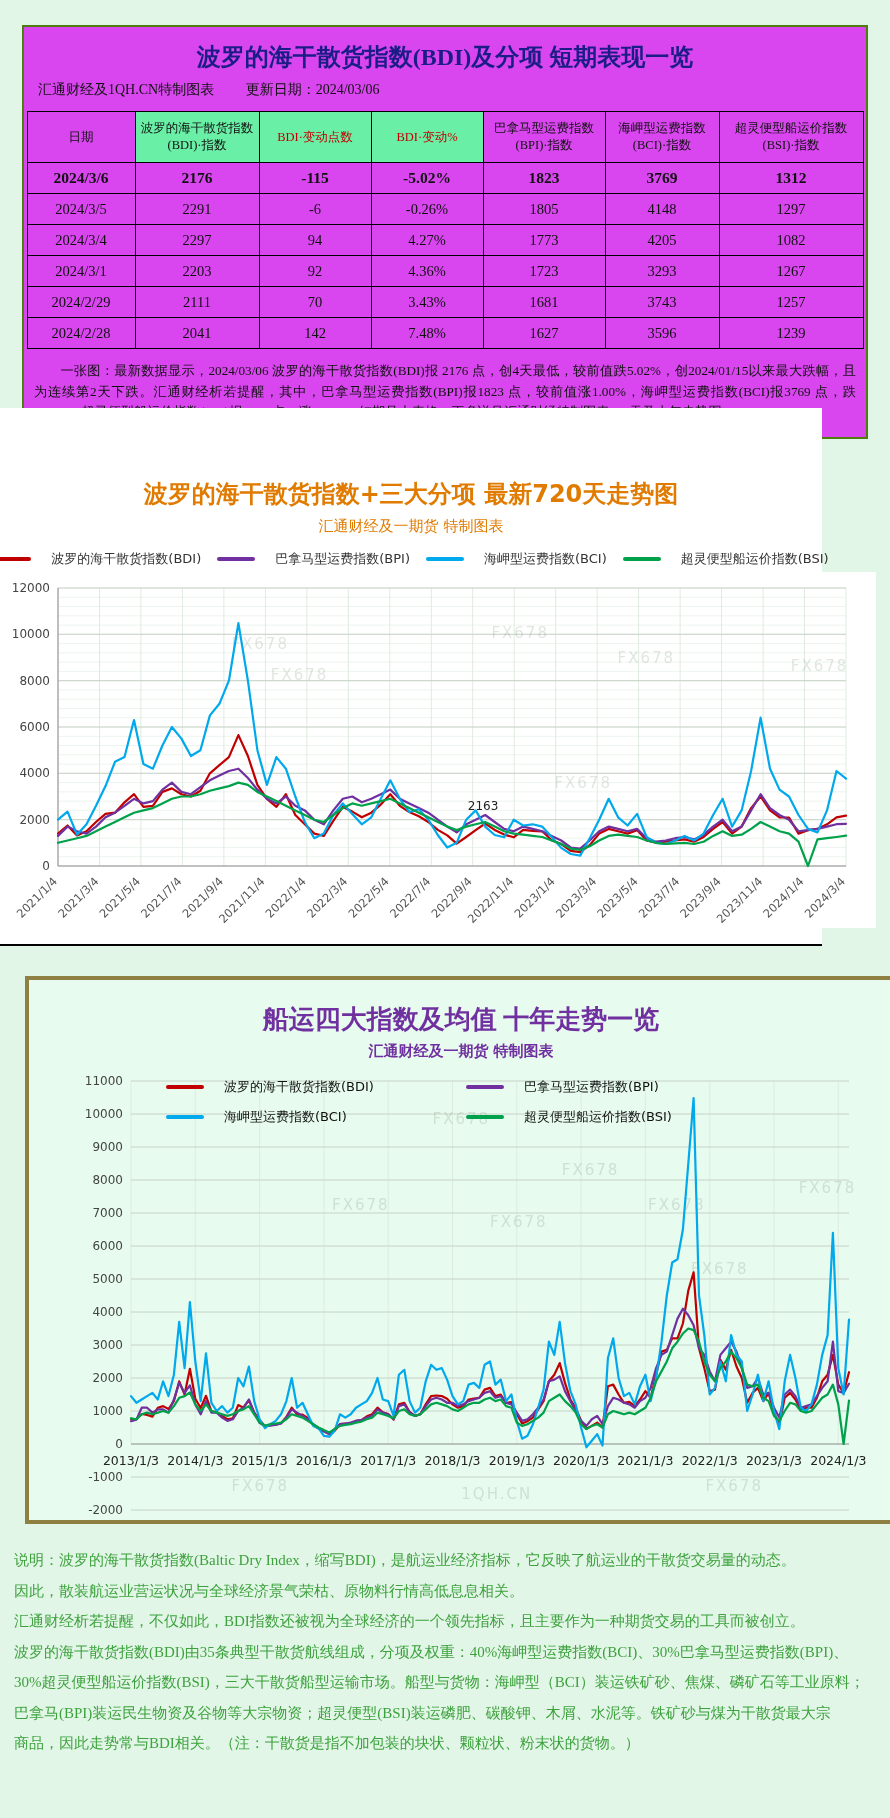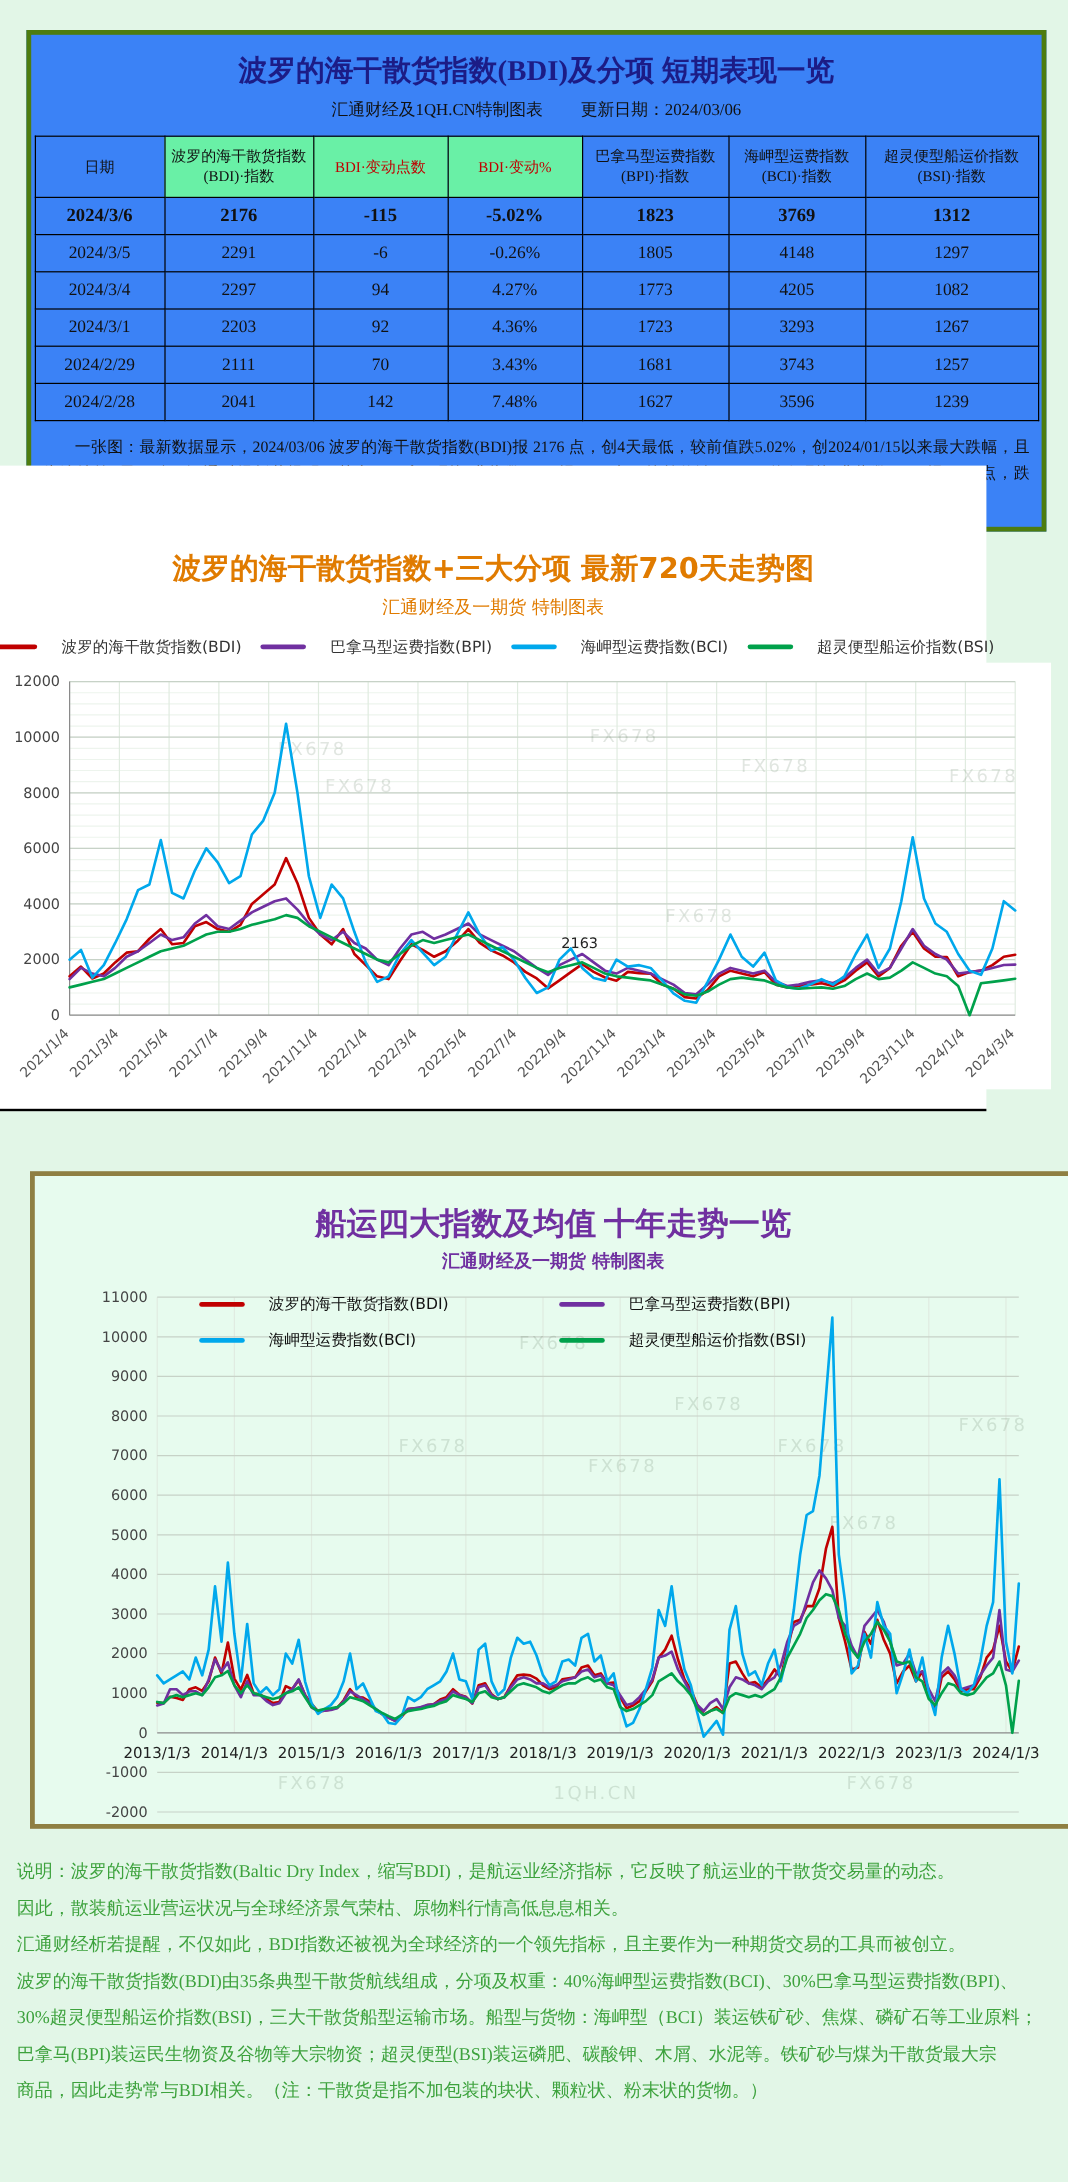--- a/index.html
+++ b/index.html
@@ -5,47 +5,47 @@
   html,body{margin:0;padding:0;}
   body{
     width:890px;height:1818px;position:relative;
     background:#e2f6e7;
     font-family:"DejaVu Sans","Liberation Sans",sans-serif;
     color:#111;
   }
   
   .table-block{
     position:absolute;top:25px;left:22px;width:842px;
-    background:#3b82f6;border:4px solid #4d7c0f;
+    background:#d946ef;border:2px solid #4d7c0f;
     font-family:"Liberation Serif","DejaVu Serif",serif;
   }
   .tb-title{
     margin-top:14px;text-align:center;font-size:24px;font-weight:bold;color:#1c1c86;
   }
-  .tb-subtitle{margin-top:8px;text-align:center;font-size:14px;color:#111;}
+  .tb-subtitle{margin-top:8px;text-align:left;font-size:14px;color:#111;}
   .tb-subtitle span{margin:0 14px;}
   table.idx{
     border-collapse:collapse;margin:12px auto 0 auto;width:836px;table-layout:fixed;
   }
   table.idx th,table.idx td{
     border:1px solid #000;text-align:center;vertical-align:middle;
     font-family:"Liberation Serif","DejaVu Serif",serif;
   }
   table.idx th{height:48px;font-size:12.5px;font-weight:normal;padding:1px 2px;line-height:1.35;}
   table.idx td{height:28px;font-size:14.5px;font-family:Liberation Serif, serif;}
   th.hl{background:#69f0a6;}
   th.red{color:#c00000;}
   tr.first td{font-weight:bold;font-size:15.5px;}
   .tb-note{
     padding:12px 10px 14px 10px;font-size:13.2px;line-height:20.5px;
     text-align:justify;text-indent:2em;color:#111;
   }
   
   .chart1-block{
-    position:absolute;top:388px;left:0;width:822px;height:536px;
+    position:absolute;top:408px;left:0;width:822px;height:536px;
     background:#ffffff;border-bottom:2px solid #000;
   }
   .c1-title{padding-top:70px;text-align:center;font-size:24px;font-weight:bold;color:#e07b00;}
   .c1-subtitle{margin-top:7px;text-align:center;font-size:15px;color:#e07b00;}
   .legend-row{
     margin-top:14px;display:flex;justify-content:center;gap:16px;
     font-size:13px;color:#333;align-items:center;
   }
   .legend-item{display:flex;align-items:center;gap:20px;white-space:nowrap;}
   .legend-swatch{display:inline-block;width:38px;height:4px;border-radius:2px;}

